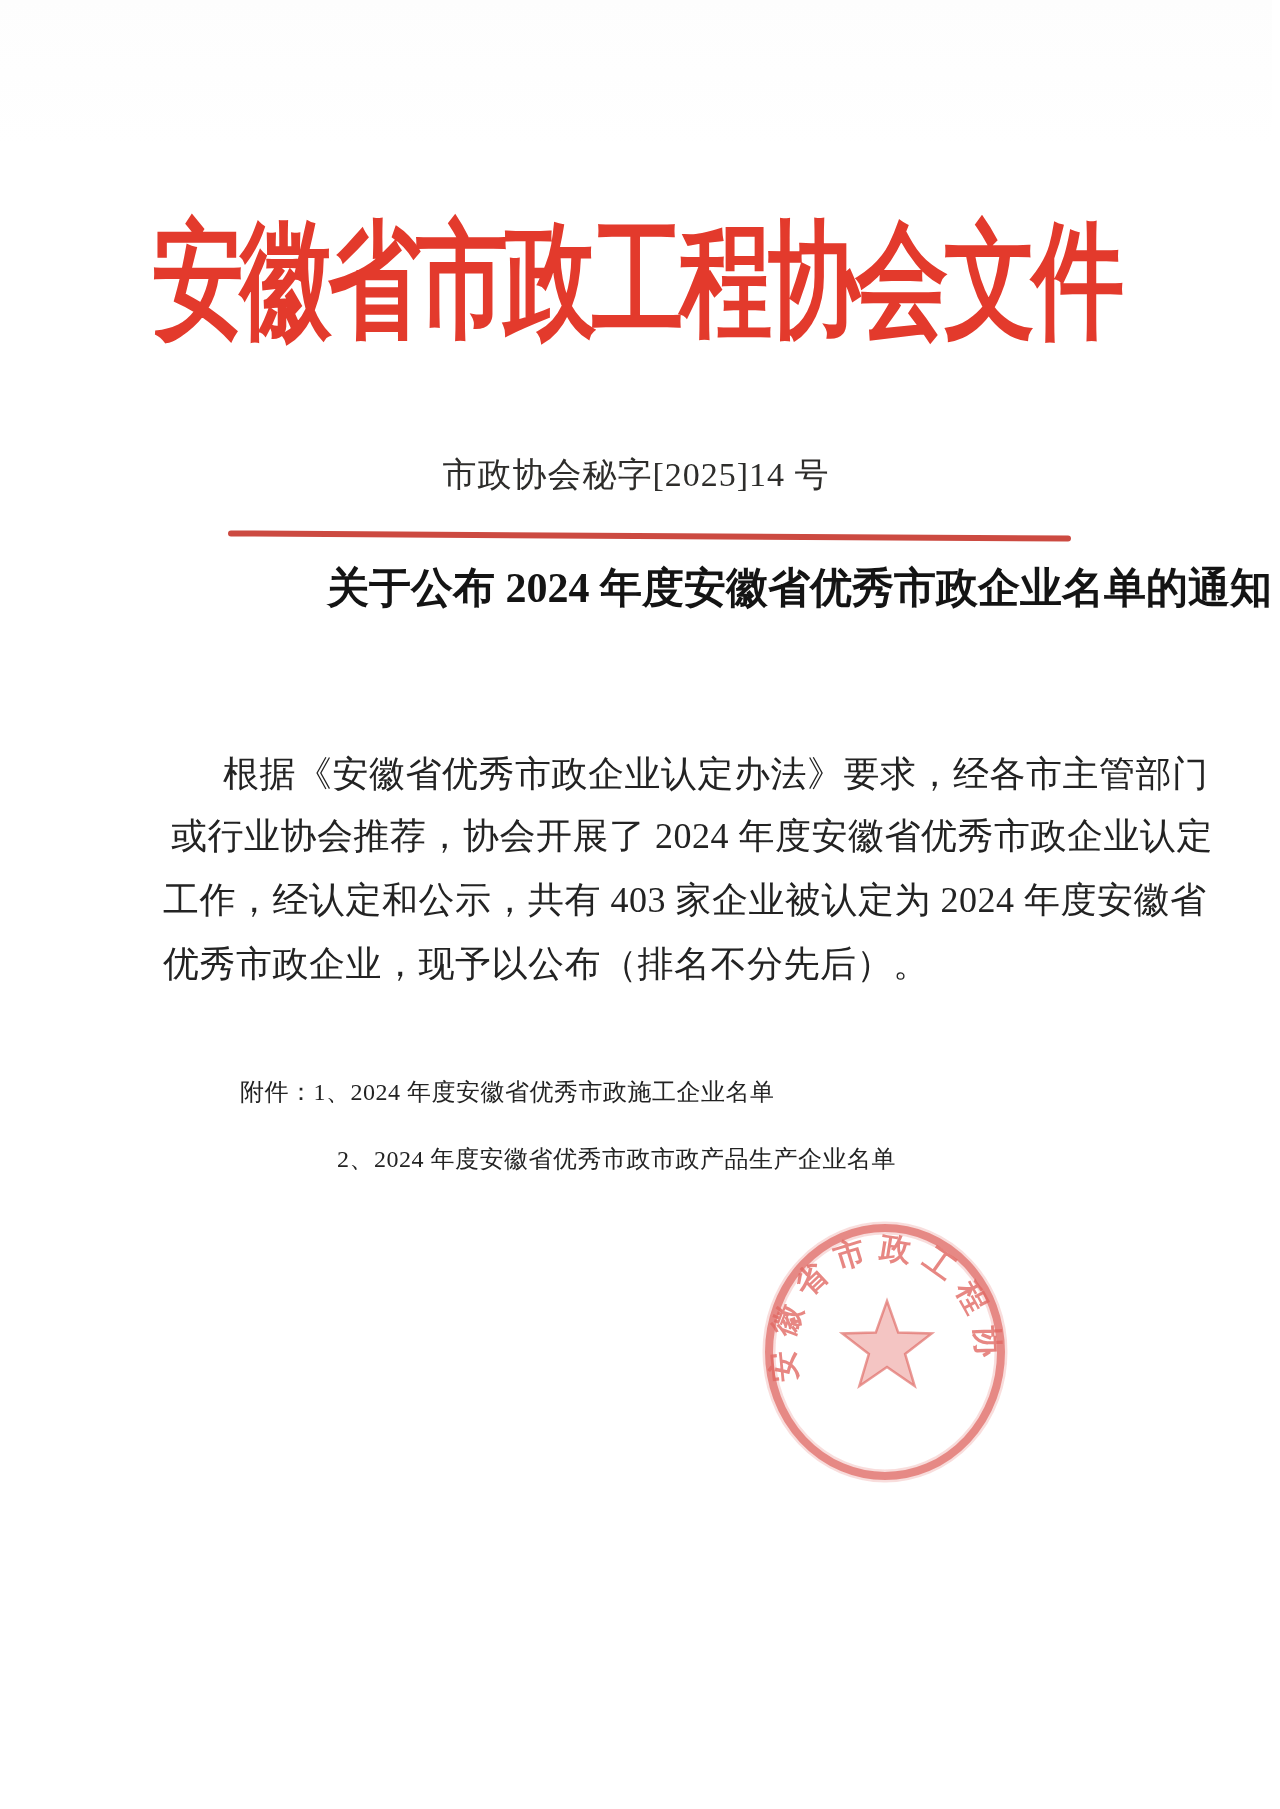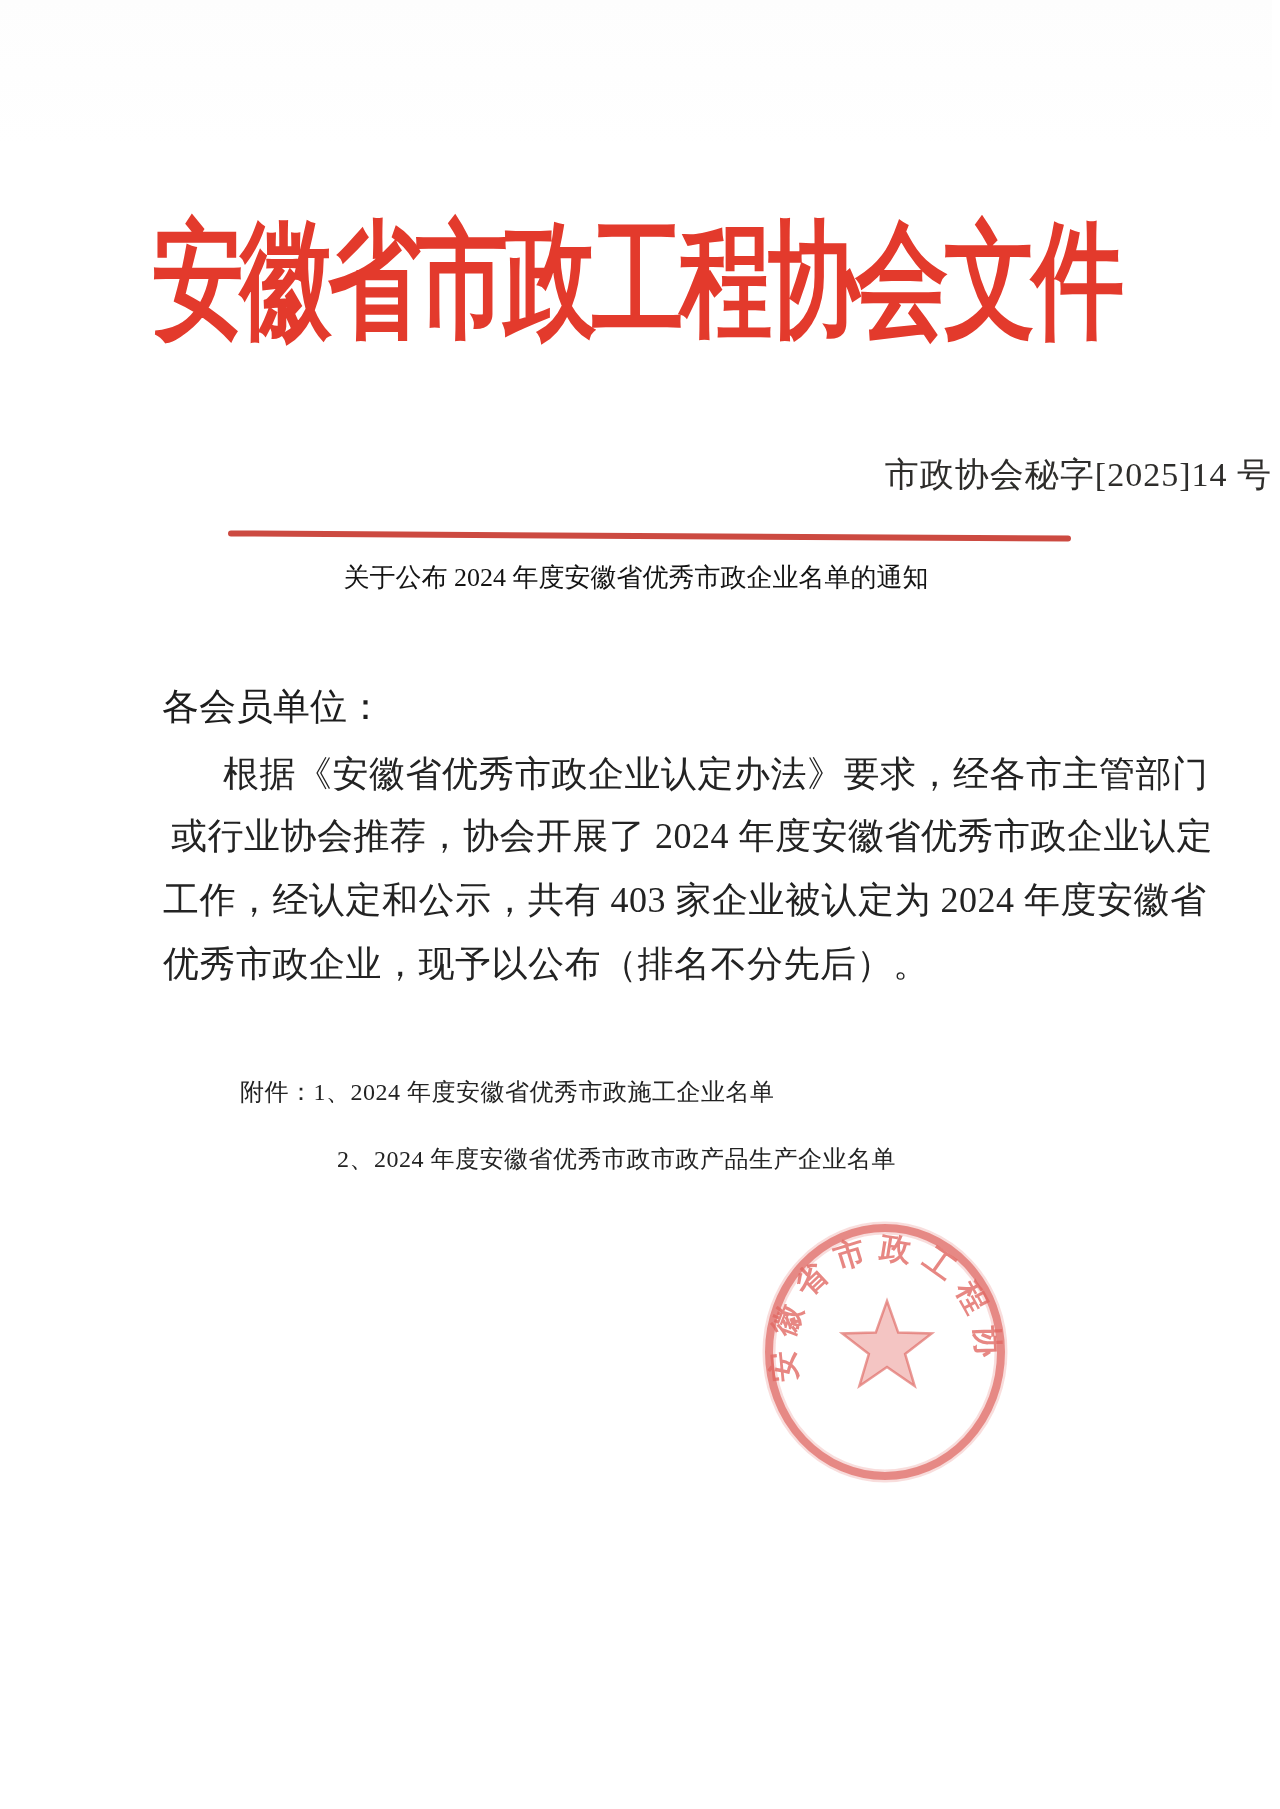--- a/index.html
+++ b/index.html
@@ -30,21 +30,21 @@
     transform: scaleY(1.38);
     transform-origin: top center;
     white-space: nowrap;
   }
 
   .doc-number {
     position: absolute;
     top: 452px;
     left: 0;
     width: 100%;
-    text-align: right;
+    text-align: center;
     font-size: 34px;
     letter-spacing: 1px;
     color: #2e2d2b;
     white-space: nowrap;
   }
 
   .red-rule {
     position: absolute;
     top: 533px;
     left: 228px;
@@ -54,23 +54,23 @@
     background: #cc4a41;
     transform: rotate(0.35deg);
   }
 
   
   .notice-title {
     position: absolute;
     top: 560px;
     left: 0;
     width: 100%;
-    text-align: center;
-    font-size: 26px;
-    font-weight: 400;
+    text-align: right;
+    font-size: 42px;
+    font-weight: 700;
     color: #141414;
     white-space: nowrap;
   }
 
   .salutation {
     position: absolute;
     top: 682px;
     left: 162px;
     font-size: 37px;
     color: #1d1d1d;
@@ -134,21 +134,20 @@
 <div class="page">
 
   <div class="letterhead-title">安徽省市政工程协会文件</div>
 
   <div class="doc-number">市政协会秘字[2025]14 号</div>
 
   <div class="red-rule"></div>
 
   <div class="notice-title">关于公布 2024 年度安徽省优秀市政企业名单的通知</div>
 
-  <div class="salutation">各会员单位：</div>
 
   <div class="body-line l1">根据《安徽省优秀市政企业认定办法》要求，经各市主管部门</div>
   <div class="body-line l2">或行业协会推荐，协会开展了 2024 年度安徽省优秀市政企业认定</div>
   <div class="body-line l3">工作，经认定和公示，共有 403 家企业被认定为 2024 年度安徽省</div>
   <div class="body-line l4">优秀市政企业，现予以公布（排名不分先后）。</div>
 
   <div class="attachment-line a1">附件：1、2024 年度安徽省优秀市政施工企业名单</div>
   <div class="attachment-line a2">2、2024 年度安徽省优秀市政市政产品生产企业名单</div>
 
   <svg class="seal" viewBox="0 0 258 268" xmlns="http://www.w3.org/2000/svg" xmlns:xlink="http://www.w3.org/1999/xlink">

